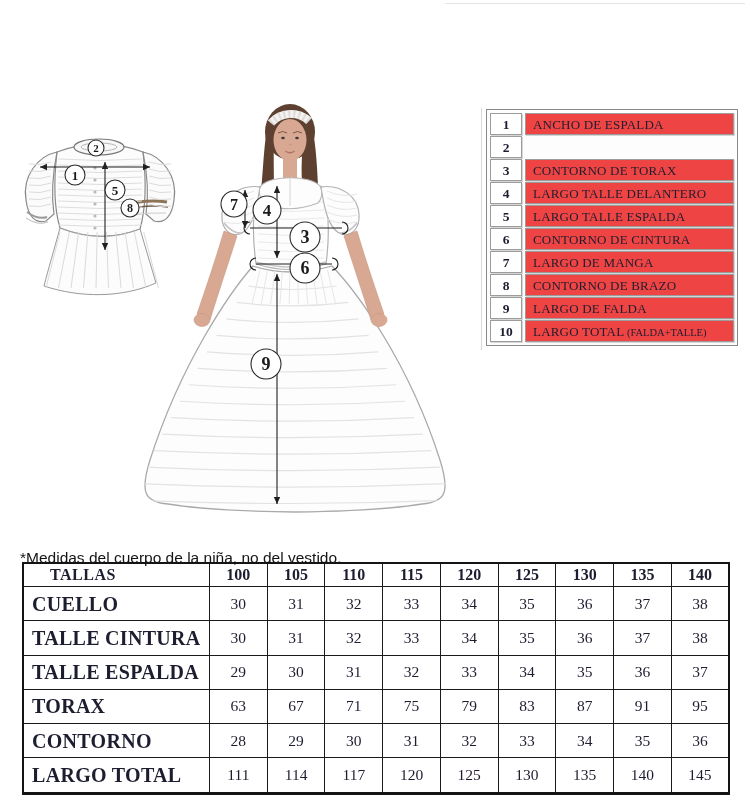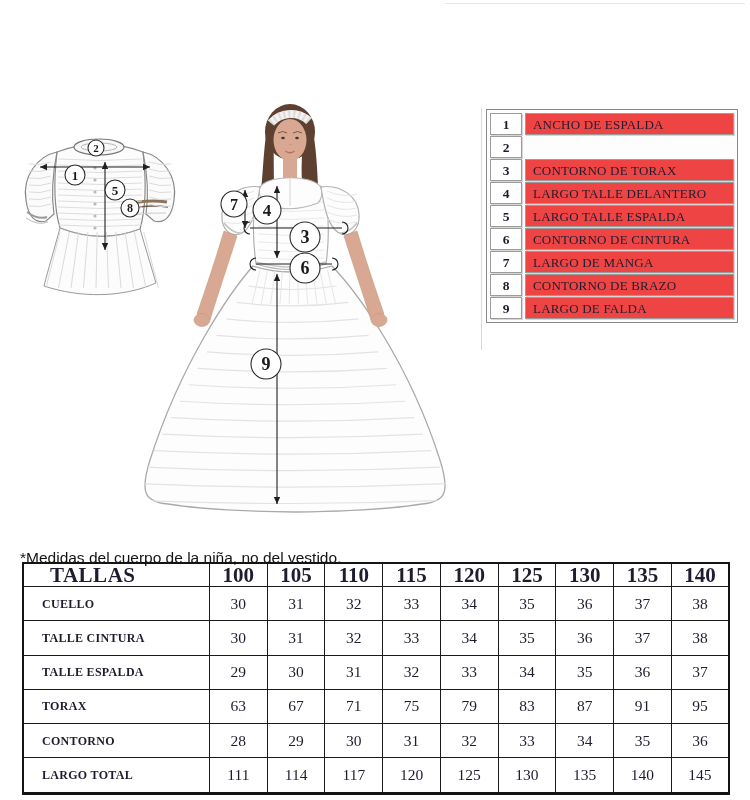--- a/index.html
+++ b/index.html
@@ -33,22 +33,22 @@
   #size-table{
     position:absolute;left:22px;top:562px;width:708px;height:233px;
     border-collapse:collapse;table-layout:fixed;
     font-family:"Liberation Serif",serif;font-size:15.5px;color:#1d1d30;
   }
   #size-table th,#size-table td{
     border:1px solid #1b1b1b;padding:0;height:22px;line-height:22px;
     text-align:center;font-weight:normal;overflow:hidden;white-space:nowrap;
   }
   #size-table{border:2px solid #141414;border-bottom-width:3px;}
-  #size-table th{font-weight:bold;font-size:21px;}
-  #size-table td.rowlabel{font-weight:bold;font-size:12px;text-align:left;padding-left:18px;letter-spacing:.3px;}
+  #size-table th{font-weight:bold;font-size:16px;}
+  #size-table td.rowlabel{font-weight:bold;font-size:20px;text-align:left;padding-left:8px;letter-spacing:.3px;}
   #size-table th.corner{text-align:left;padding-left:26px;letter-spacing:.5px;}
   
   #sketch-wrap{position:absolute;left:18px;top:128px;width:170px;height:175px;}
   #girl-wrap{position:absolute;left:120px;top:90px;width:370px;height:435px;}
   svg{display:block;}
   .mcircle{fill:#ffffff;stroke:#2a2a2a;stroke-width:1.1;}
   .mnum{font-family:"Liberation Serif",serif;font-weight:bold;fill:#1a1a1a;text-anchor:middle;}
 </style>
 </head>
 <body>
@@ -323,20 +323,24 @@
       <div class="legend-label">LARGO DE MANGA</div>
     </div>
     <div class="legend-row">
       <div class="legend-num">8</div>
       <div class="legend-label">CONTORNO DE BRAZO</div>
     </div>
     <div class="legend-row">
       <div class="legend-num">9</div>
       <div class="legend-label">LARGO DE FALDA</div>
     </div>
+    <div class="legend-row">
+      <div class="legend-num">10</div>
+      <div class="legend-label">LARGO TOTAL<span class="legend-suffix">  (FALDA+TALLE)</span></div>
+    </div>
   </div>
 
 <div id="note">*Medidas del cuerpo de la niña, no del vestido.</div>
 
 <table id="size-table">
   <thead id="size-table-head">
       <tr>
         <th class="corner" style="width: 159px;">TALLAS</th>
         <th>100</th>
         <th>105</th>

